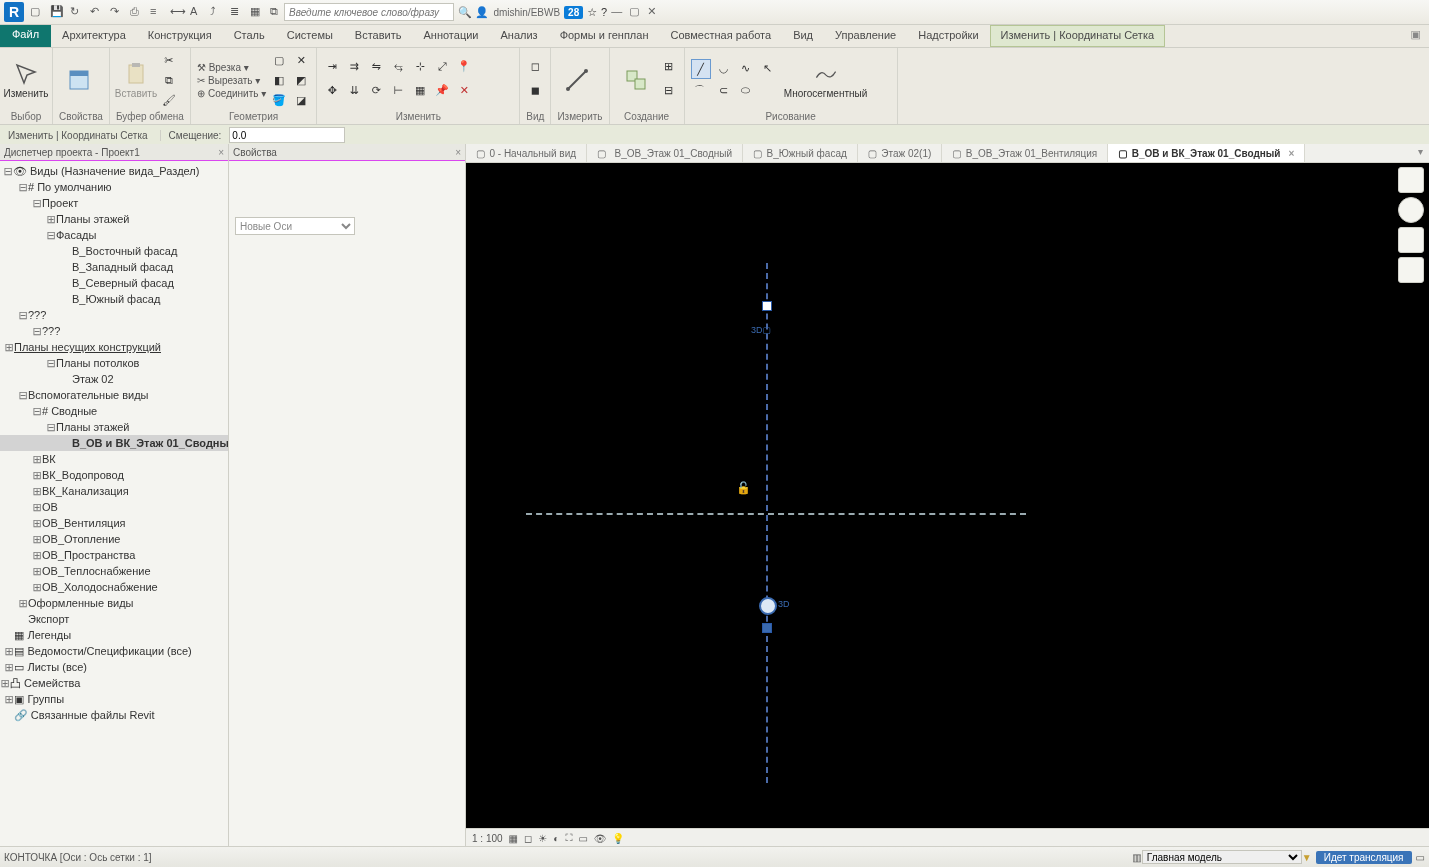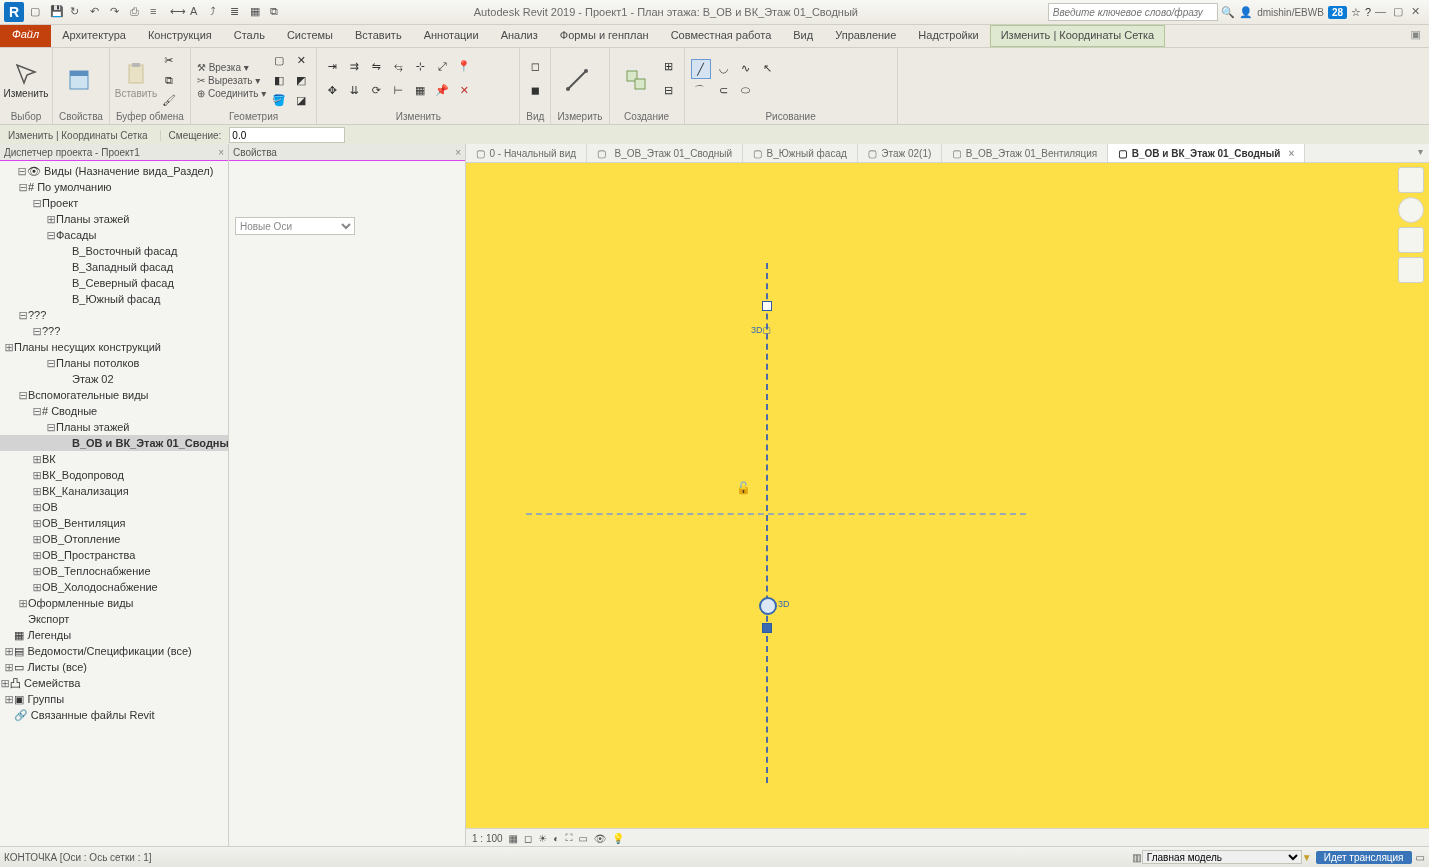--- a/index.html
+++ b/index.html
@@ -5,21 +5,21 @@
   html,body{margin:0;padding:0;width:1429px;height:867px;font-family:"Segoe UI",Tahoma,sans-serif;font-size:11px;color:#333;background:#e8e8e8;overflow:hidden;}
   .titlebar{height:24px;background:linear-gradient(#f7f7f4,#eceae2);border-bottom:1px solid #cfcfc7;display:flex;align-items:center;}
   .titlebar .logo{width:20px;height:20px;margin:2px 2px 2px 4px;background:#1172c4;color:#fff;font-weight:bold;font-size:14px;text-align:center;line-height:20px;border-radius:2px;}
   .qat{display:flex;align-items:center;gap:6px;margin-left:4px;}
   .qat span,.qat svg{width:14px;height:14px;color:#555;}
   .title-text{flex:1;text-align:center;color:#6b6b6b;font-size:11px;}
   .title-right{display:flex;align-items:center;gap:4px;margin-right:4px;}
   .search-box{width:160px;height:16px;border:1px solid #c5c5bc;background:#fff;font-size:10px;color:#aaa;padding:0 4px;font-style:italic;}
   .winbtn{width:14px;height:14px;color:#666;}
   .menubar{height:22px;background:#eceae2;border-bottom:1px solid #cfcfc7;display:flex;align-items:stretch;}
-  .file-tab{background:#c2410c;color:#fff;padding:3px 12px;font-size:11px;font-style:italic;}
+  .file-tab{background:#0f766e;color:#fff;padding:3px 12px;font-size:11px;}
   .menu-item{padding:3px 10px;color:#4a4a4a;font-size:11px;border:1px solid transparent;}
   .menu-item.active{background:#dfe8d0;border:1px solid #b5c595;}
   .ribbon{height:76px;background:#eceae2;border-bottom:1px solid #cfcfc7;display:flex;}
   .ribbon-group{border-right:1px solid #d4d4cc;padding:2px 6px 0 6px;display:flex;flex-direction:column;}
   .ribbon-group .body{flex:1;display:flex;align-items:center;gap:4px;}
   .ribbon-group .label{font-size:10px;color:#6b6b6b;text-align:center;padding:1px 0 2px;}
   .big-btn{width:40px;height:56px;display:flex;flex-direction:column;align-items:center;justify-content:center;gap:2px;}
   .big-btn svg{width:24px;height:24px;}
   .icon-grid{display:grid;grid-auto-flow:column;grid-template-rows:repeat(3,18px);gap:2px 4px;align-content:center;}
   .icon-grid div{width:18px;height:18px;display:flex;align-items:center;justify-content:center;}
@@ -36,21 +36,21 @@
   .tree .sel{background:#d3d3d3;}
   .tree .pm{display:inline-block;width:10px;text-align:center;color:#777;}
   .props{width:236px;}
   .props .body{flex:1;padding:6px;}
   .props select{width:120px;height:18px;font-size:10px;color:#888;border:1px solid #c5c5bc;background:#fff;}
   .canvas-wrap{flex:1;display:flex;flex-direction:column;background:#fff;position:relative;}
   .doctabs{height:18px;background:#f0f0ec;border-bottom:1px solid #d4d4cc;display:flex;align-items:stretch;font-size:10px;}
   .doctab{padding:2px 10px;color:#6a6a6a;border-right:1px solid #d8d8d0;display:flex;align-items:center;gap:4px;}
   .doctab.active{background:#fff;color:#333;font-weight:bold;}
   .doctab .x{color:#999;margin-left:4px;}
-  .canvas{flex:1;position:relative;background:#fde047;}
+  .canvas{flex:1;position:relative;background:#000000;}
   .viewbar{position:absolute;bottom:0;left:0;right:0;height:18px;background:#f0f0ec;border-top:1px solid #d4d4cc;display:flex;align-items:center;gap:6px;padding:0 6px;font-size:10px;color:#555;}
   .navtools{position:absolute;top:4px;right:4px;width:28px;display:flex;flex-direction:column;gap:4px;align-items:center;}
   .navtools div{width:24px;height:24px;border:1px solid #d0d0c8;background:#f5f5f0;border-radius:3px;}
   .statusbar{position:absolute;bottom:0;left:0;right:0;height:20px;background:linear-gradient(#f2f2ee,#e6e6e0);border-top:1px solid #cfcfc7;display:flex;align-items:center;font-size:10px;color:#555;padding:0 4px;}
   .statusbar .right{margin-left:auto;display:flex;align-items:center;gap:4px;}
   .status-pill{background:#3a74b8;color:#fff;padding:1px 8px;border-radius:2px;text-align:right;}
   .dash-h{position:absolute;border-top:2px dashed #8aa3a3;}
   .dash-v{position:absolute;border-left:2px dashed #4a6aa8;}
   .grip{position:absolute;width:8px;height:8px;background:#4a7ac8;border:1px solid #2a5aa8;}
   .grip.hollow{background:#fff;}
@@ -70,21 +70,20 @@
     <span>↷</span>
     <span>⎙</span>
     <span>≡</span>
     <span>⟷</span>
     <span>A</span>
     <span>⤴</span>
     <span>≣</span>
     <span>▦</span>
     <span>⧉</span>
   </div>
-  <div class="title-text">Autodesk Revit 2019 - Проект1 - План этажа: В_ОВ и ВК_Этаж 01_Сводный</div>
   <div class="title-right">
     <input class="search-box" placeholder="Введите ключевое слово/фразу" style="">
     <span>🔍</span>
     <span>👤</span>
     <span style="color:#666;font-size:10px;">dmishin/EBWB</span>
     <span class="badge">28</span>
     <span>☆</span>
     <span>?</span>
     <span class="winbtn">—</span>
     <span class="winbtn">▢</span>
@@ -229,51 +228,57 @@
     <div class="body">
       <div class="icon-grid" style="grid-template-rows:repeat(2,20px);">
         <div style="background:#d4e2f2;border:1px solid #6a9ad0;">╱</div>
         <div>⌒</div>
         <div>◡</div>
         <div>⊂</div>
         <div>∿</div>
         <div>⬭</div>
         <div>↖</div>
       </div>
+      <div class="big-btn" style="width:90px;">
+        <svg viewBox="0 0 40 24">
+            <path d="M4 18 Q12 4 20 14 Q28 22 36 8" fill="none" stroke="#555" stroke-width="2"></path>
+          </svg>
+        <span style="font-size:10px;">Многосегментный</span>
+      </div>
     </div>
     <div class="label">Рисование</div>
   </div>
 </div>
 
 <div class="optbar">
   <span class="lbl" style="border-right:1px solid #cfcfc7;padding-right:12px;">Изменить | Координаты Сетка</span>
   <span class="lbl">Смещение:</span>
   <input value="0.0" style="">
 </div>
 
 <div class="workarea">
 
   <div class="panel browser">
     <div class="panel-header">
       <span>Диспетчер проекта - Проект1</span>
       <span class="x">×</span>
     </div>
     <div class="tree">
-      <div style="padding-left:17px;"><span class="pm">⊟</span>👁 <span>Виды (Назначение вида_Раздел)</span></div>
+      <div style="padding-left:3px;"><span class="pm">⊟</span>👁 <span>Виды (Назначение вида_Раздел)</span></div>
       <div style="padding-left:18px;"><span class="pm">⊟</span><span># По умолчанию</span></div>
       <div style="padding-left:32px;"><span class="pm">⊟</span><span>Проект</span></div>
       <div style="padding-left:46px;"><span class="pm">⊞</span><span>Планы этажей</span></div>
       <div style="padding-left:46px;"><span class="pm">⊟</span><span>Фасады</span></div>
       <div style="padding-left:72px;"><span>В_Восточный фасад</span></div>
       <div style="padding-left:72px;"><span>В_Западный фасад</span></div>
       <div style="padding-left:72px;"><span>В_Северный фасад</span></div>
       <div style="padding-left:72px;"><span>В_Южный фасад</span></div>
       <div style="padding-left:18px;"><span class="pm">⊟</span><span>???</span></div>
       <div style="padding-left:32px;"><span class="pm">⊟</span><span>???</span></div>
-      <div style=""><span class="pm">⊞</span><span>Планы несущих конструкций</span></div>
+      <div style="text-decoration:underline;"><span class="pm">⊞</span><span>Планы несущих конструкций</span></div>
       <div style="padding-left:46px;"><span class="pm">⊟</span><span>Планы потолков</span></div>
       <div style="padding-left:72px;"><span>Этаж 02</span></div>
       <div style="padding-left:18px;"><span class="pm">⊟</span><span>Вспомогательные виды</span></div>
       <div style="padding-left:32px;"><span class="pm">⊟</span><span># Сводные</span></div>
       <div style="padding-left:46px;"><span class="pm">⊟</span><span>Планы этажей</span></div>
       <div class="sel" style="padding-left:72px;font-weight:bold;"><span>В_ОВ и ВК_Этаж 01_Сводный</span></div>
       <div style="padding-left:32px;"><span class="pm">⊞</span><span>ВК</span></div>
       <div style="padding-left:32px;"><span class="pm">⊞</span><span>ВК_Водопровод</span></div>
       <div style="padding-left:32px;"><span class="pm">⊞</span><span>ВК_Канализация</span></div>
       <div style="padding-left:32px;"><span class="pm">⊞</span><span>ОВ</span></div>

